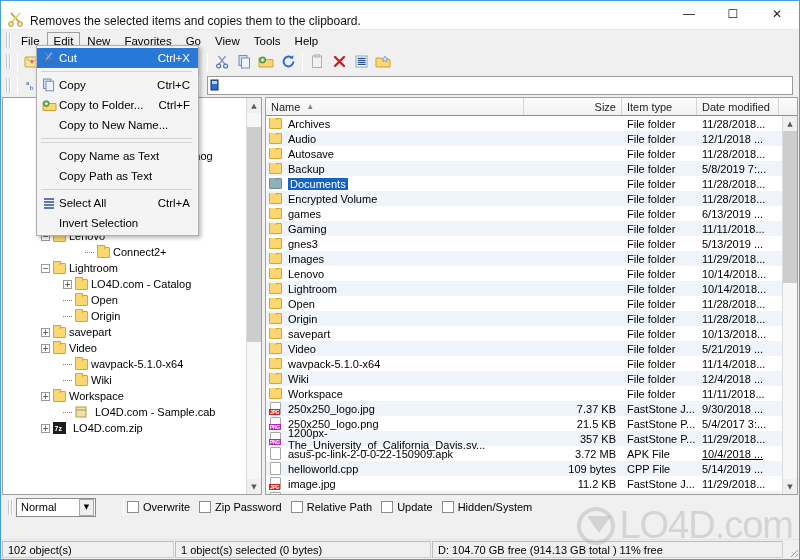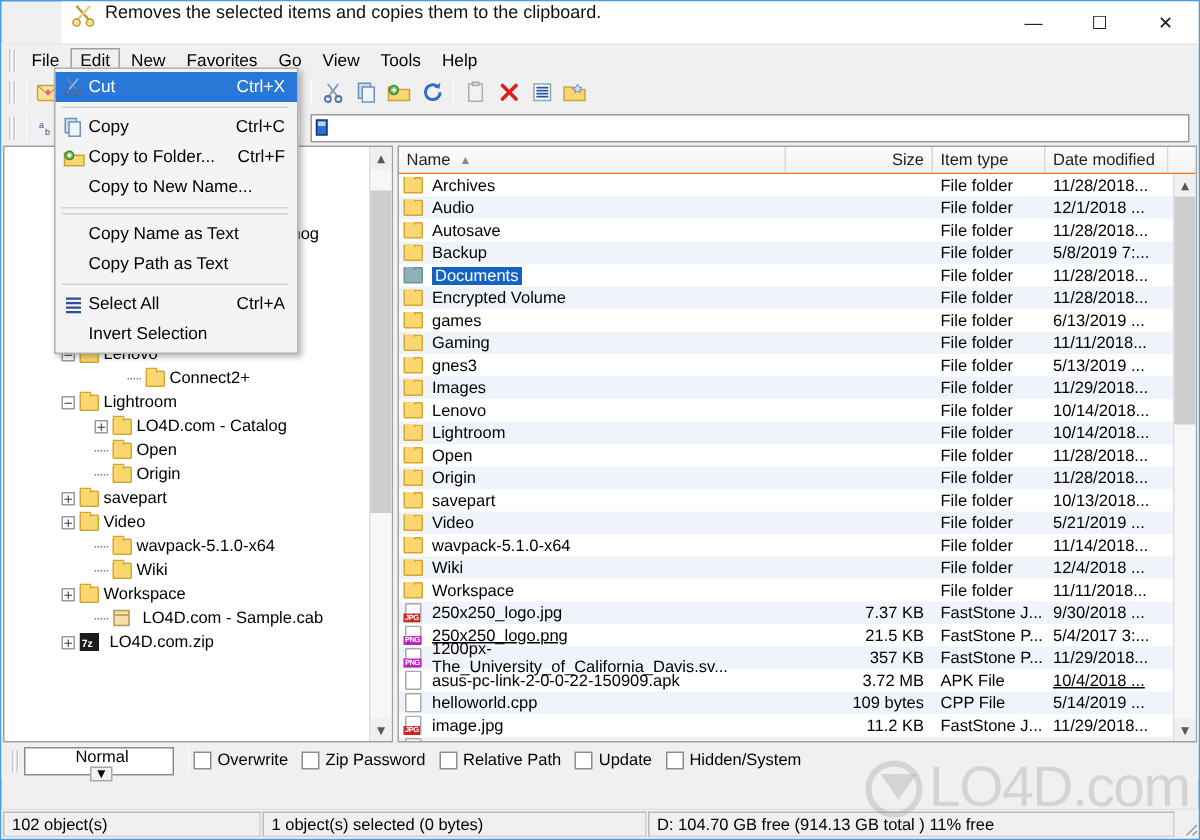--- a/index.html
+++ b/index.html
@@ -16,24 +16,23 @@
     width: 800px; height: 560px;
     background: #f0f0f0;
     border: 1px solid #4a9de0;
     display: flex; flex-direction: column;
   }
 
   
   .titlebar {
     height: 28px; min-height: 28px;
     background: #ffffff;
-    display: flex; align-items: flex-start;
+    display: flex; align-items: flex-end;
     border-bottom: 1px solid #ffffff;
     padding-left: 6px;
-    margin-left: 40px;
   }
   .title-icon { width: 18px; height: 18px; margin-right: 5px; position: relative; flex: 0 0 auto; }
   .title-text { font-size: 12px; color: #111; flex: 1 1 auto; white-space: nowrap; }
   .wbtns { display: flex; height: 28px; }
   .wbtn {
     width: 44px; height: 27px;
     display: flex; align-items: center; justify-content: center;
     color: #222; font-size: 12px; background: transparent;
   }
 
@@ -173,24 +172,23 @@
   }
   .sb-track { flex: 1 1 auto; width: 15px; background: #f7f7f7; position: relative; }
   .sb-thumb { position: absolute; left: 0; width: 15px; background: #cdcdcd; }
 
   
   .optbar {
     height: 24px; min-height: 24px; background: #f0f0f0;
     display: flex; align-items: center; padding-left: 4px;
   }
   .combo {
-    width: 100px; height: 19px; background: #fff; border: 1px solid #8c8c8c;
+    width: 80px; height: 19px; background: #fff; border: 1px solid #8c8c8c;
     display: flex; align-items: center; font-size: 11px; padding-left: 4px;
-    margin-right: 6px;
-    flex-direction: column;
+    margin-right: 24px;
   }
   .combo .cval { flex: 1 1 auto; }
   .combo .cbtn {
     width: 15px; height: 17px; background: #f0f0f0; border: 1px solid #a8a8a8;
     display: flex; align-items: center; justify-content: center; font-size: 7px;
     margin-right: 1px; font-family: "DejaVu Sans", sans-serif;
   }
   .chk { display: flex; align-items: center; margin-right: 9px; font-size: 11px; }
   .chkbox {
     width: 12px; height: 12px; border: 1px solid #8c8c8c; background: #fff;
@@ -812,21 +810,21 @@
                   <span class="doc" style="position: absolute; left: 1px; top: 0px;"></span>
                   <span class="tag" style="background: rgb(212, 34, 30);">JPG</span>
                 </span>
                 <span class="nm">250x250_logo.jpg</span>
               </div>
               <div class="c-size" style="width: 98px;">7.37 KB</div>
               <div class="c-type" style="width: 75px;">FastStone J...</div>
               <div class="c-date" style="width: 82px;">9/30/2018 ...</div>
             </div>
             <div class="lrow">
-              <div class="c-name" style="width: 258px; text-decoration: underline;">
+              <div class="c-name" style="width: 258px;">
                 <span class="ficon">
                   <span class="doc" style="position: absolute; left: 1px; top: 0px;"></span>
                   <span class="tag" style="background: rgb(192, 32, 192);">PNG</span>
                 </span>
                 <span class="nm">250x250_logo.png</span>
               </div>
               <div class="c-size" style="width: 98px;">21.5 KB</div>
               <div class="c-type" style="width: 75px;">FastStone P...</div>
               <div class="c-date" style="width: 82px;">5/4/2017 3:...</div>
             </div>

